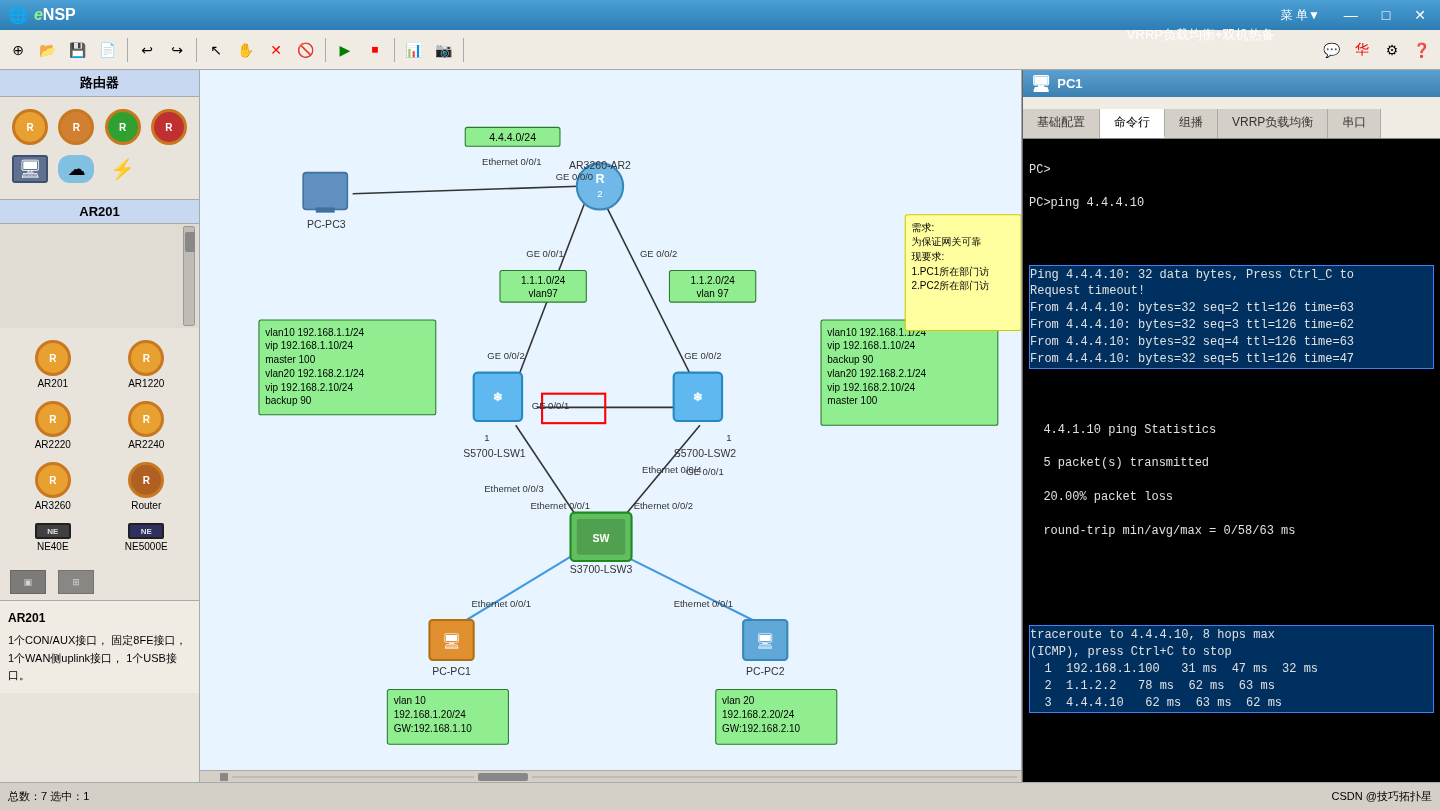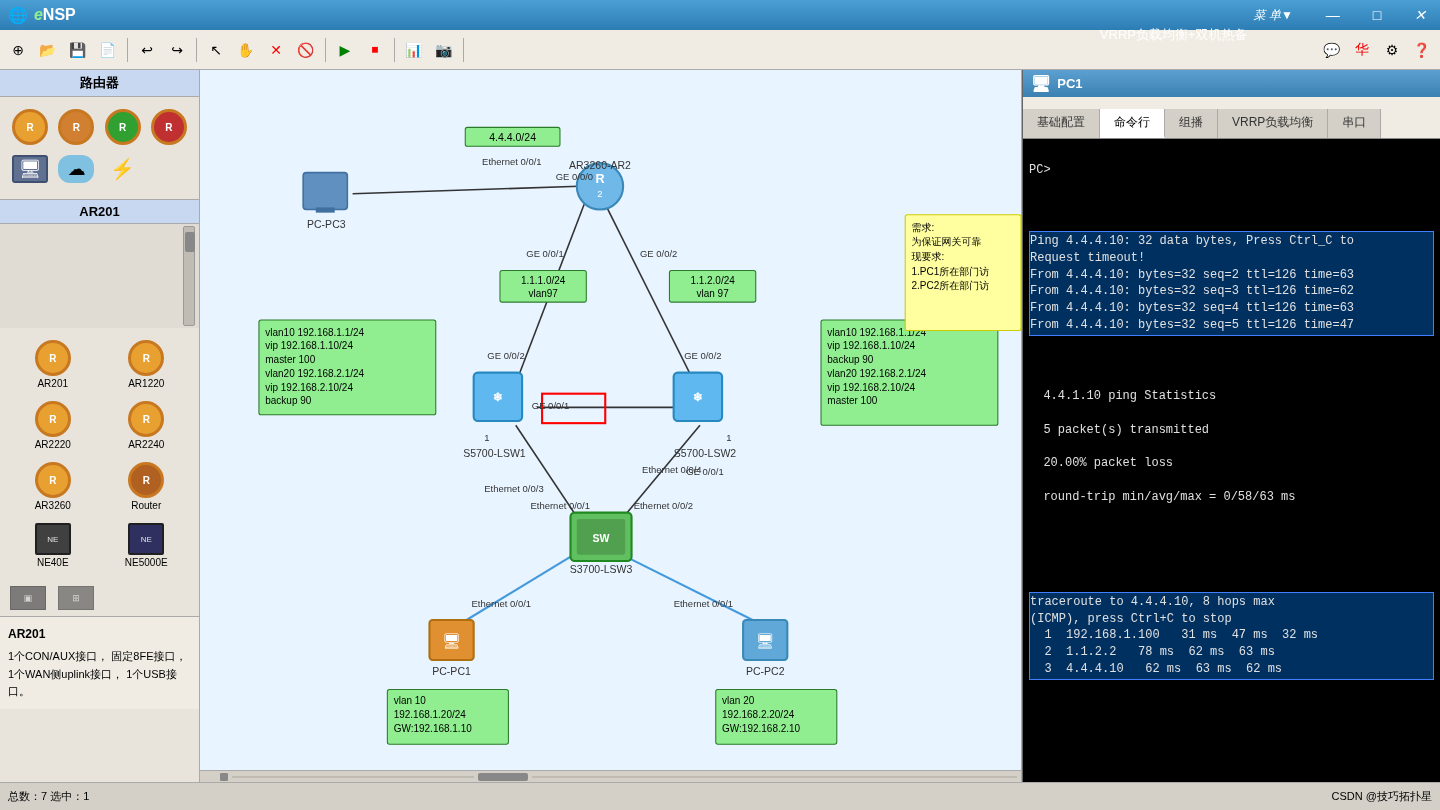--- a/index.html
+++ b/index.html
@@ -7,21 +7,21 @@
 
     
     #titlebar {
       width: 100%; height: 30px; background: linear-gradient(to bottom, #4a9fd4, #2d7db5);
       display: flex; align-items: center; justify-content: space-between; padding: 0 8px;
       color: white; font-size: 13px;
     }
     #titlebar .logo { display: flex; align-items: center; gap: 6px; font-weight: bold; font-size: 16px; color: #fff; }
     #titlebar .logo .e { color: #90ee90; font-style: italic; }
     #titlebar .title { flex: 1; text-align: right; font-size: 13px; margin-top: 40px; }
-    #titlebar .controls { display: flex; gap: 21px; font-style: italic; }
+    #titlebar .controls { display: flex; gap: 12px; }
     #titlebar .controls span { cursor: pointer; padding: 2px 6px; font-size: 14px; }
 
     
     #toolbar {
       width: 100%; height: 40px; background: #f0ece4;
       border-bottom: 1px solid #aaa;
       display: flex; align-items: center; padding: 0 4px; gap: 2px;
     }
     .tb-btn { width: 28px; height: 28px; display: flex; align-items: center; justify-content: center;
       cursor: pointer; border: 1px solid transparent; border-radius: 2px; font-size: 14px; }
@@ -39,21 +39,21 @@
       background: #c8d8f0; text-align: center; padding: 4px;
       font-weight: bold; font-size: 13px; border-bottom: 1px solid #aaa;
     }
     .sidebar-icons { display: grid; grid-template-columns: 1fr 1fr 1fr 1fr; gap: 2px; padding: 8px; }
     .sidebar-icon-item { display: flex; flex-direction: column; align-items: center; cursor: pointer; padding: 4px 2px; }
     .sidebar-icon-label { font-size: 10px; text-align: center; margin-top: 2px; }
 
     
     .icon-router { width: 36px; height: 36px; border-radius: 50%; background: #e8a030; border: 3px solid #c87820; display: flex; align-items: center; justify-content: center; color: white; font-weight: bold; font-size: 14px; }
     .icon-cloud { width: 36px; height: 28px; background: #80c0e0; border-radius: 12px; display: flex; align-items: center; justify-content: center; font-size: 18px; }
-    .icon-ne { width: 36px; height: 32px; background: #404040; border: 2px solid #202020; border-radius: 2px; display: flex; align-items: center; justify-content: center; color: #e0e0e0; font-size: 8px; }
+    .icon-ne { width: 36px; height: 16px; background: #404040; border: 2px solid #202020; border-radius: 2px; display: flex; align-items: center; justify-content: center; color: #e0e0e0; font-size: 8px; font-weight: bold; }
 
     .sidebar-section-title2 {
       background: #c8d8f0; text-align: center; padding: 4px;
       font-weight: bold; font-size: 13px; border-top: 1px solid #aaa; border-bottom: 1px solid #aaa;
       margin-top: 4px;
     }
     .sidebar-icons2 { display: grid; grid-template-columns: 1fr 1fr; gap: 4px; padding: 8px; }
     .sidebar-icon-item2 { display: flex; flex-direction: column; align-items: center; cursor: pointer; padding: 4px 2px; }
 
     .desc-box { padding: 8px; font-size: 11px; line-height: 1.6; border-top: 1px solid #aaa; background: #f0ece4; }
@@ -393,20 +393,21 @@
     </div>
     <div id="pc1-tabs">
       <div class="pc1-tab">基础配置</div>
       <div class="pc1-tab active">命令行</div>
       <div class="pc1-tab">组播</div>
       <div class="pc1-tab">VRRP负载均衡</div>
       <div class="pc1-tab">串口</div>
     </div>
     <div id="pc1-terminal">
 <span class="term-line">PC&gt;</span>
+<span class="term-line">PC&gt;ping 4.4.4.10</span>
 <span class="term-line">&nbsp;</span>
 <span class="term-highlight">Ping 4.4.4.10: 32 data bytes, Press Ctrl_C to
 Request timeout!
 From 4.4.4.10: bytes=32 seq=2 ttl=126 time=63
 From 4.4.4.10: bytes=32 seq=3 ttl=126 time=62
 From 4.4.4.10: bytes=32 seq=4 ttl=126 time=63
 From 4.4.4.10: bytes=32 seq=5 ttl=126 time=47</span>
 <span class="term-line">&nbsp;</span>
 <span class="term-line">  4.4.1.10 ping Statistics</span>
 <span class="term-line">  5 packet(s) transmitted</span>

